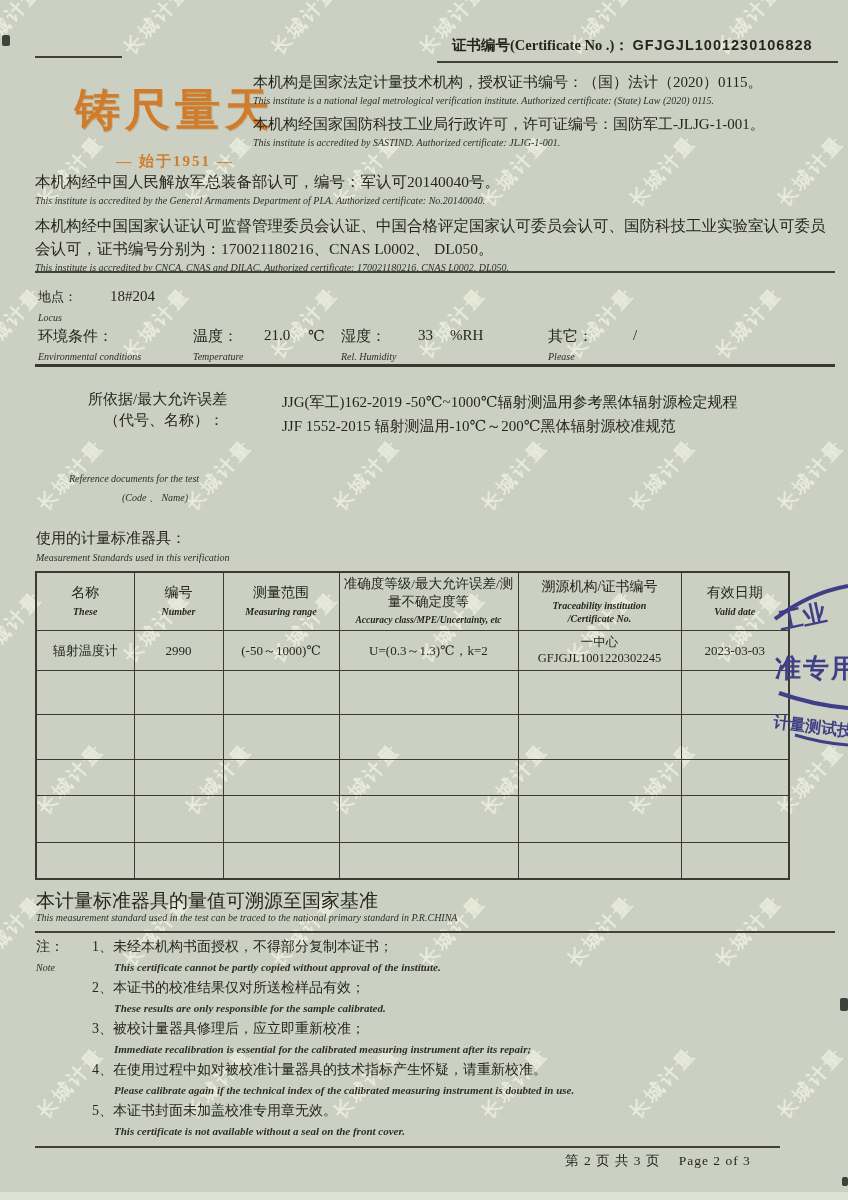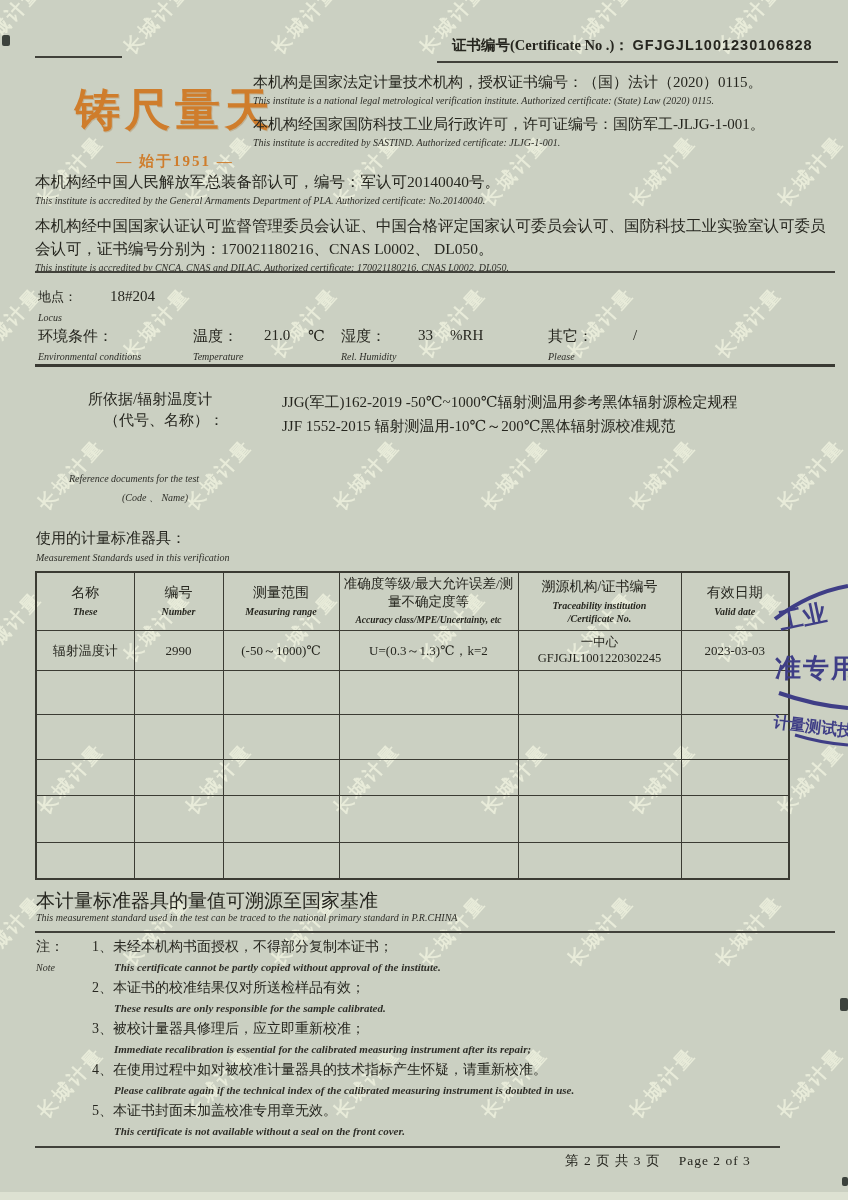--- a/index.html
+++ b/index.html
@@ -140,21 +140,21 @@
   <div class="abs" style="left:548px;top:327px;font-size:15px;">其它：</div>
   <div class="abs" style="left:633px;top:327px;font-size:15px;">/</div>
 
   <div class="abs en" style="left:38px;top:349px;">Environmental conditions</div>
   <div class="abs en" style="left:193px;top:349px;">Temperature</div>
   <div class="abs en" style="left:341px;top:349px;">Rel. Humidity</div>
   <div class="abs en" style="left:548px;top:349px;">Please</div>
 
   <div class="abs rule-thick" style="left:35px;top:364px;width:800px;"></div>
 
-  <div class="abs" style="left:88px;top:390px;font-size:15px;">所依据/辐射温度计</div>
+  <div class="abs" style="left:88px;top:390px;font-size:15px;">所依据/最大允许误差</div>
   <div class="abs" style="left:104px;top:411px;font-size:15px;">（代号、名称）：</div>
   <div class="abs" style="left:282px;top:390px;width:545px;">
     <div style="font-size:15px;line-height:24px;">JJG(军工)162-2019  -50℃~1000℃辐射测温用参考黑体辐射源检定规程</div>
     <div style="font-size:15px;line-height:24px;">JJF 1552-2015  辐射测温用-10℃～200℃黑体辐射源校准规范</div>
   </div>
   <div class="abs en" style="left:69px;top:471px;">Reference documents for the test</div>
   <div class="abs en" style="left:122px;top:490px;">(Code 、 Name)</div>
 
   <div class="abs" style="left:36px;top:529px;font-size:15px;">使用的计量标准器具：</div>
   <div class="abs en" style="left:36px;top:550px;">Measurement Standards used in this verification</div>

